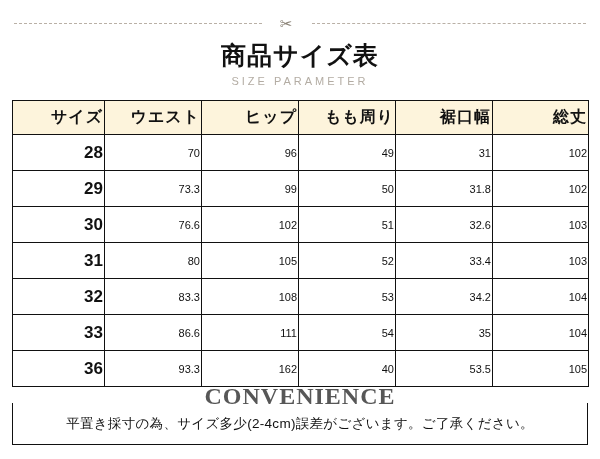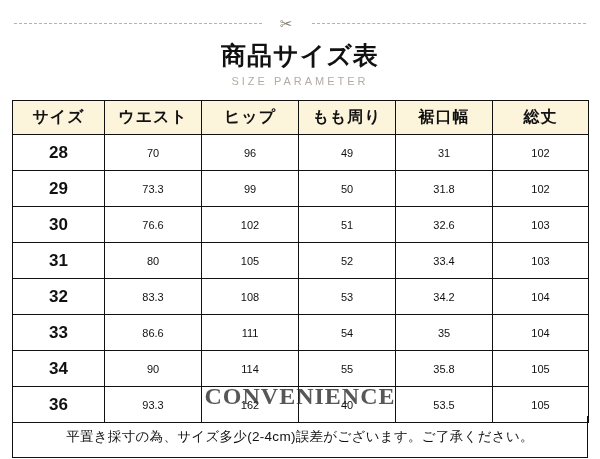--- a/index.html
+++ b/index.html
@@ -79,21 +79,21 @@
     width: 576px;
   }
   table.size-table {
     border-collapse: collapse;
     width: 576px;
     table-layout: fixed;
   }
   table.size-table th,
   table.size-table td {
     border: 1px solid #111111;
-    text-align: center;
+    text-align: right;
     vertical-align: middle;
     margin-left: 48px;
   }
   table.size-table thead th {
     background: #fdf4dc;
     height: 31px;
     font-size: 16px;
     font-weight: bold;
     letter-spacing: 1px;
   }
@@ -111,21 +111,21 @@
   col.c1 { width: 97px; }
   col.c2 { width: 97px; }
   col.c3 { width: 97px; }
   col.c4 { width: 97px; }
   col.c5 { width: 96px; }
 
   
   .note {
     position: absolute;
     left: 12px;
-    top: 416px;
+    top: 403px;
     width: 576px;
     height: 42px;
     box-sizing: border-box;
     border: 1px solid #111111;
     border-top: none;
     display: flex;
     align-items: center;
     justify-content: center;
     font-size: 13.5px;
     letter-spacing: 0.3px;
@@ -226,28 +226,20 @@
         </tr>
         <tr>
           <td class="sz">33</td>
           <td>86.6</td>
           <td>111</td>
           <td>54</td>
           <td>35</td>
           <td>104</td>
         </tr>
         <tr>
-          <td class="sz">34</td>
-          <td>90</td>
-          <td>114</td>
-          <td>55</td>
-          <td>35.8</td>
-          <td>105</td>
-        </tr>
-        <tr>
           <td class="sz">36</td>
           <td>93.3</td>
           <td>162</td>
           <td>40</td>
           <td>53.5</td>
           <td>105</td>
         </tr>
       </tbody>
     </table>
   </div>

